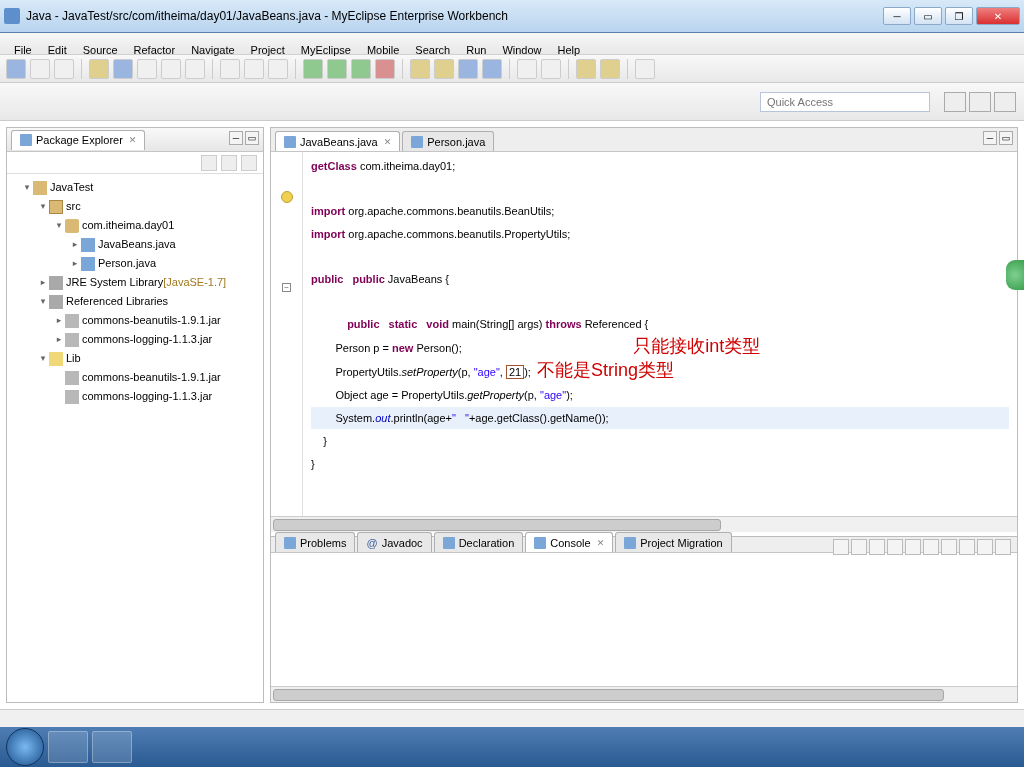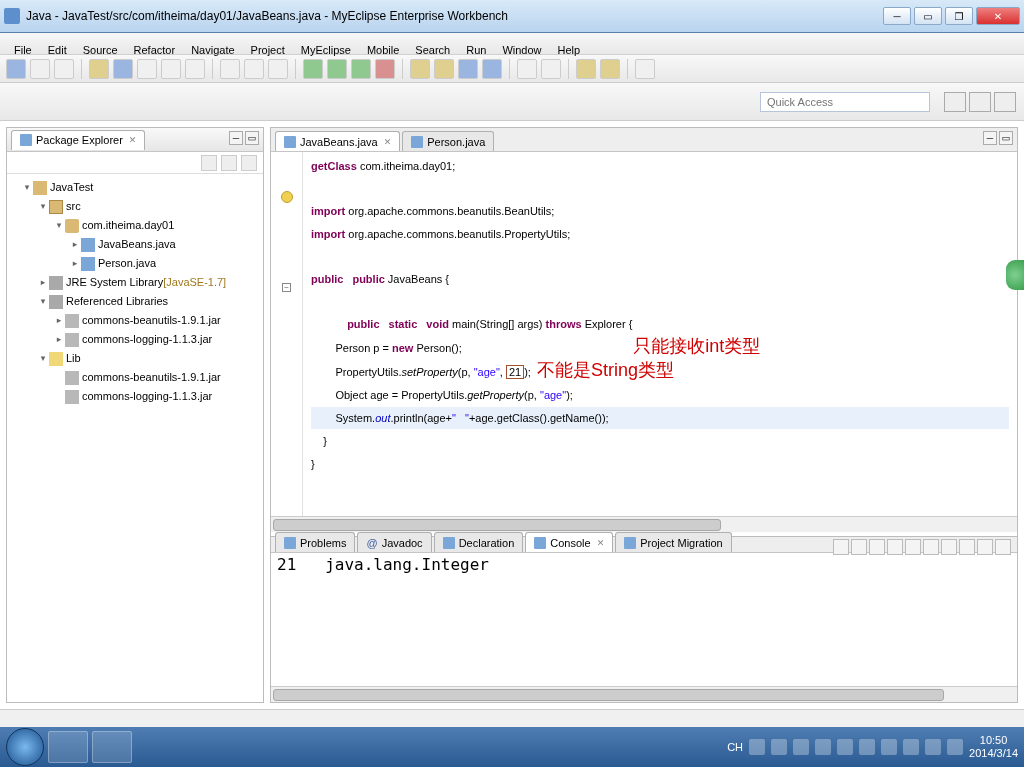--- a/index.html
+++ b/index.html
@@ -261,21 +261,21 @@
               <span class="fold">−</span>
             </div>
         </div>
         <div class="codetext"><span class="kw">getClass</span><span> com.itheima.day01;</span>
 
 <span class="kw">import</span><span> org.apache.commons.beanutils.BeanUtils;</span>
 <span class="kw">import</span><span> org.apache.commons.beanutils.PropertyUtils;</span>
 
 <span class="kw">public</span> <span class="kw">public</span><span> JavaBeans {</span>
 
-    <span class="kw">public</span> <span class="kw">static</span> <span class="kw">void</span><span> main(String[] args) </span><span class="kw">throws</span><span> Explorer {</span>
+    <span class="kw">public</span> <span class="kw">static</span> <span class="kw">void</span><span> main(String[] args) </span><span class="kw">throws</span><span> Referenced {</span>
 <span>        Person p = </span><span class="kw">new</span><span> Person();</span>                   <span class="ann">只能接收int类型</span>
 <span>        PropertyUtils.</span><span class="it">setProperty</span><span>(p, </span><span class="str">"age"</span><span>, </span><span class="boxed">21</span><span>);  </span><span class="ann">不能是String类型</span>
 <span>        Object age = PropertyUtils.</span><span class="it">getProperty</span><span>(p, </span><span class="str">"age"</span><span>);</span>
 <span class="hlline"><span>        System.</span><span class="itblue">out</span><span>.println(age+</span><span class="str">"   "</span><span>+age.getClass().getName());</span></span>
 <span>    }</span>
 <span>}</span>
 </div>
       </div>
       <div class="hscroll">
           <div class="thumb"></div>
@@ -312,47 +312,29 @@
             <span></span>
           <span></span>
             <span></span>
           <span></span>
             <span></span>
           <span></span>
             <span></span>
         </div>
       </div>
       <div class="console">
-        <div class="out">21   java.lang.Integer</div>
       </div>
       <div class="hscroll">
           <div class="thumb" style="width:90%"></div>
         </div>
     </div>
   </div>
 </div>
 
 <div class="statusbar"></div>
 
 <div class="taskbar">
   <div class="startbtn"></div>
   <div class="taskicon"></div>
   <div class="taskicon"></div>
-  <div class="tray">
-    <span>CH</span>
-    <span class="ti"></span>
-    <span class="ti"></span>
-    <span class="ti"></span>
-    <span class="ti"></span>
-    <span class="ti"></span>
-    <span class="ti"></span>
-    <span class="ti"></span>
-    <span class="ti"></span>
-    <span class="ti"></span>
-    <span class="ti"></span>
-    <div class="clock">
-      <div>10:50</div>
-        <div>2014/3/14</div>
-    </div>
-  </div>
 </div>
 
 <div class="sidegrab"></div>
 
 </body></html>

